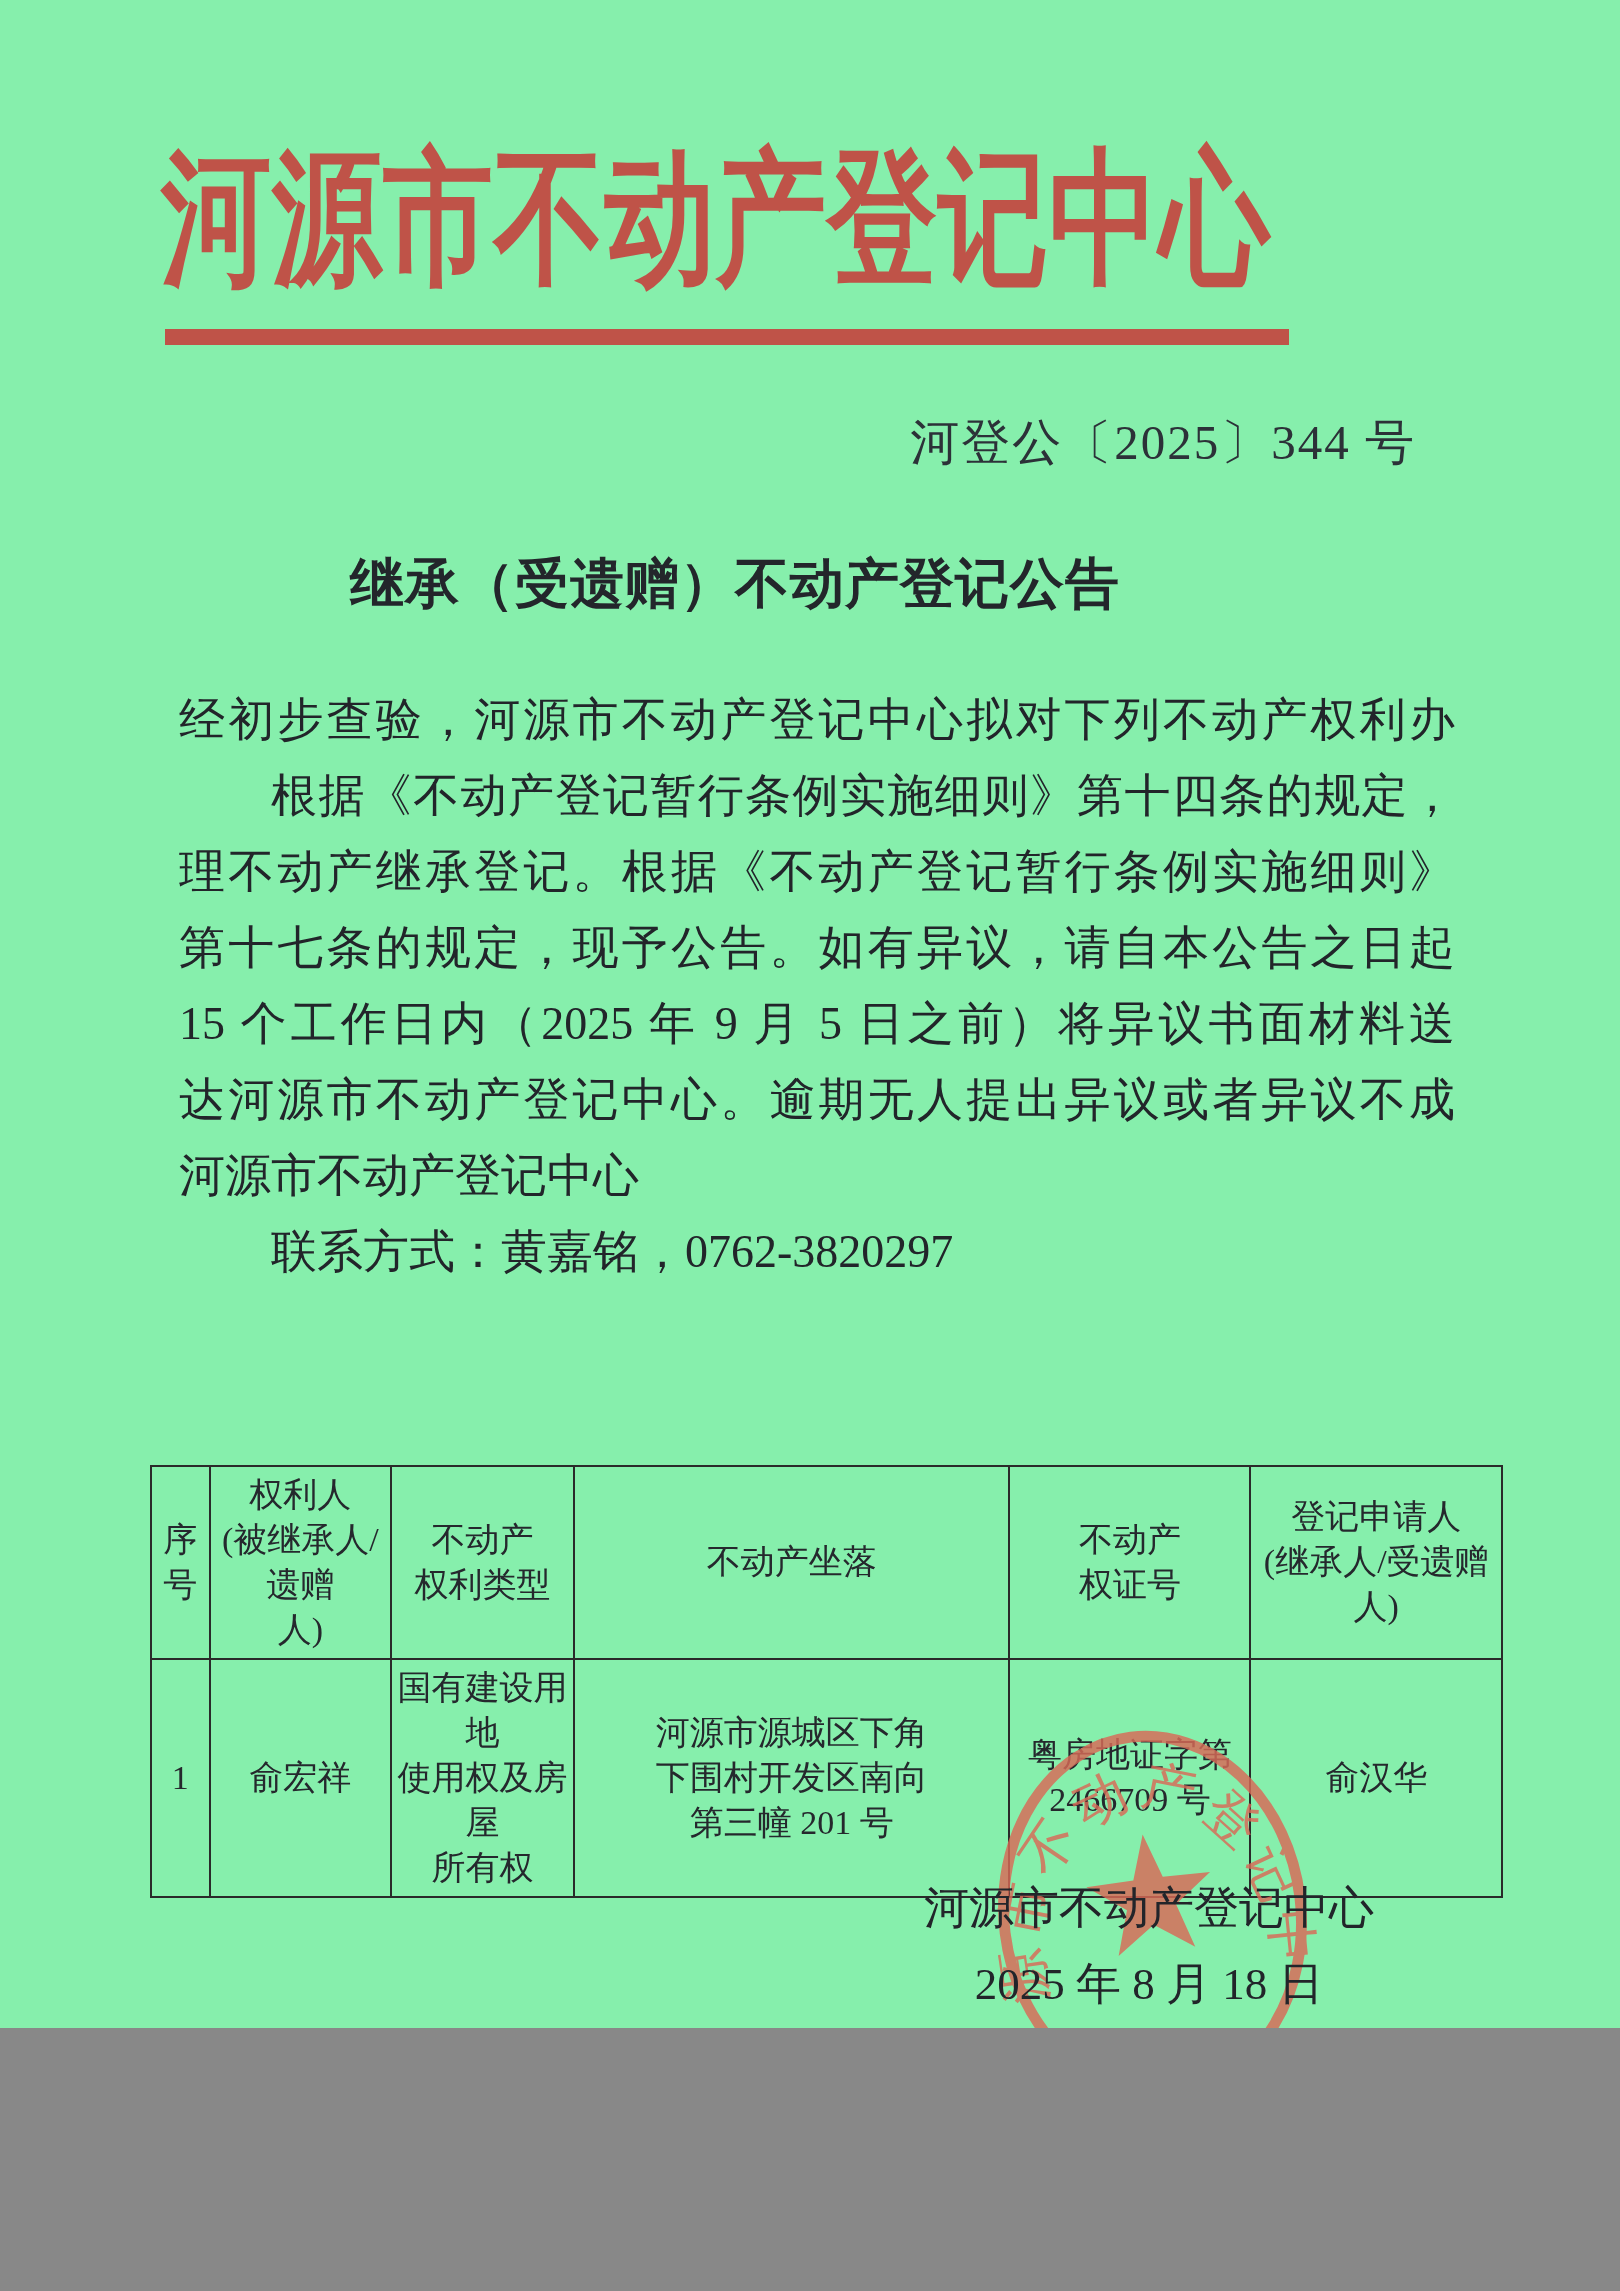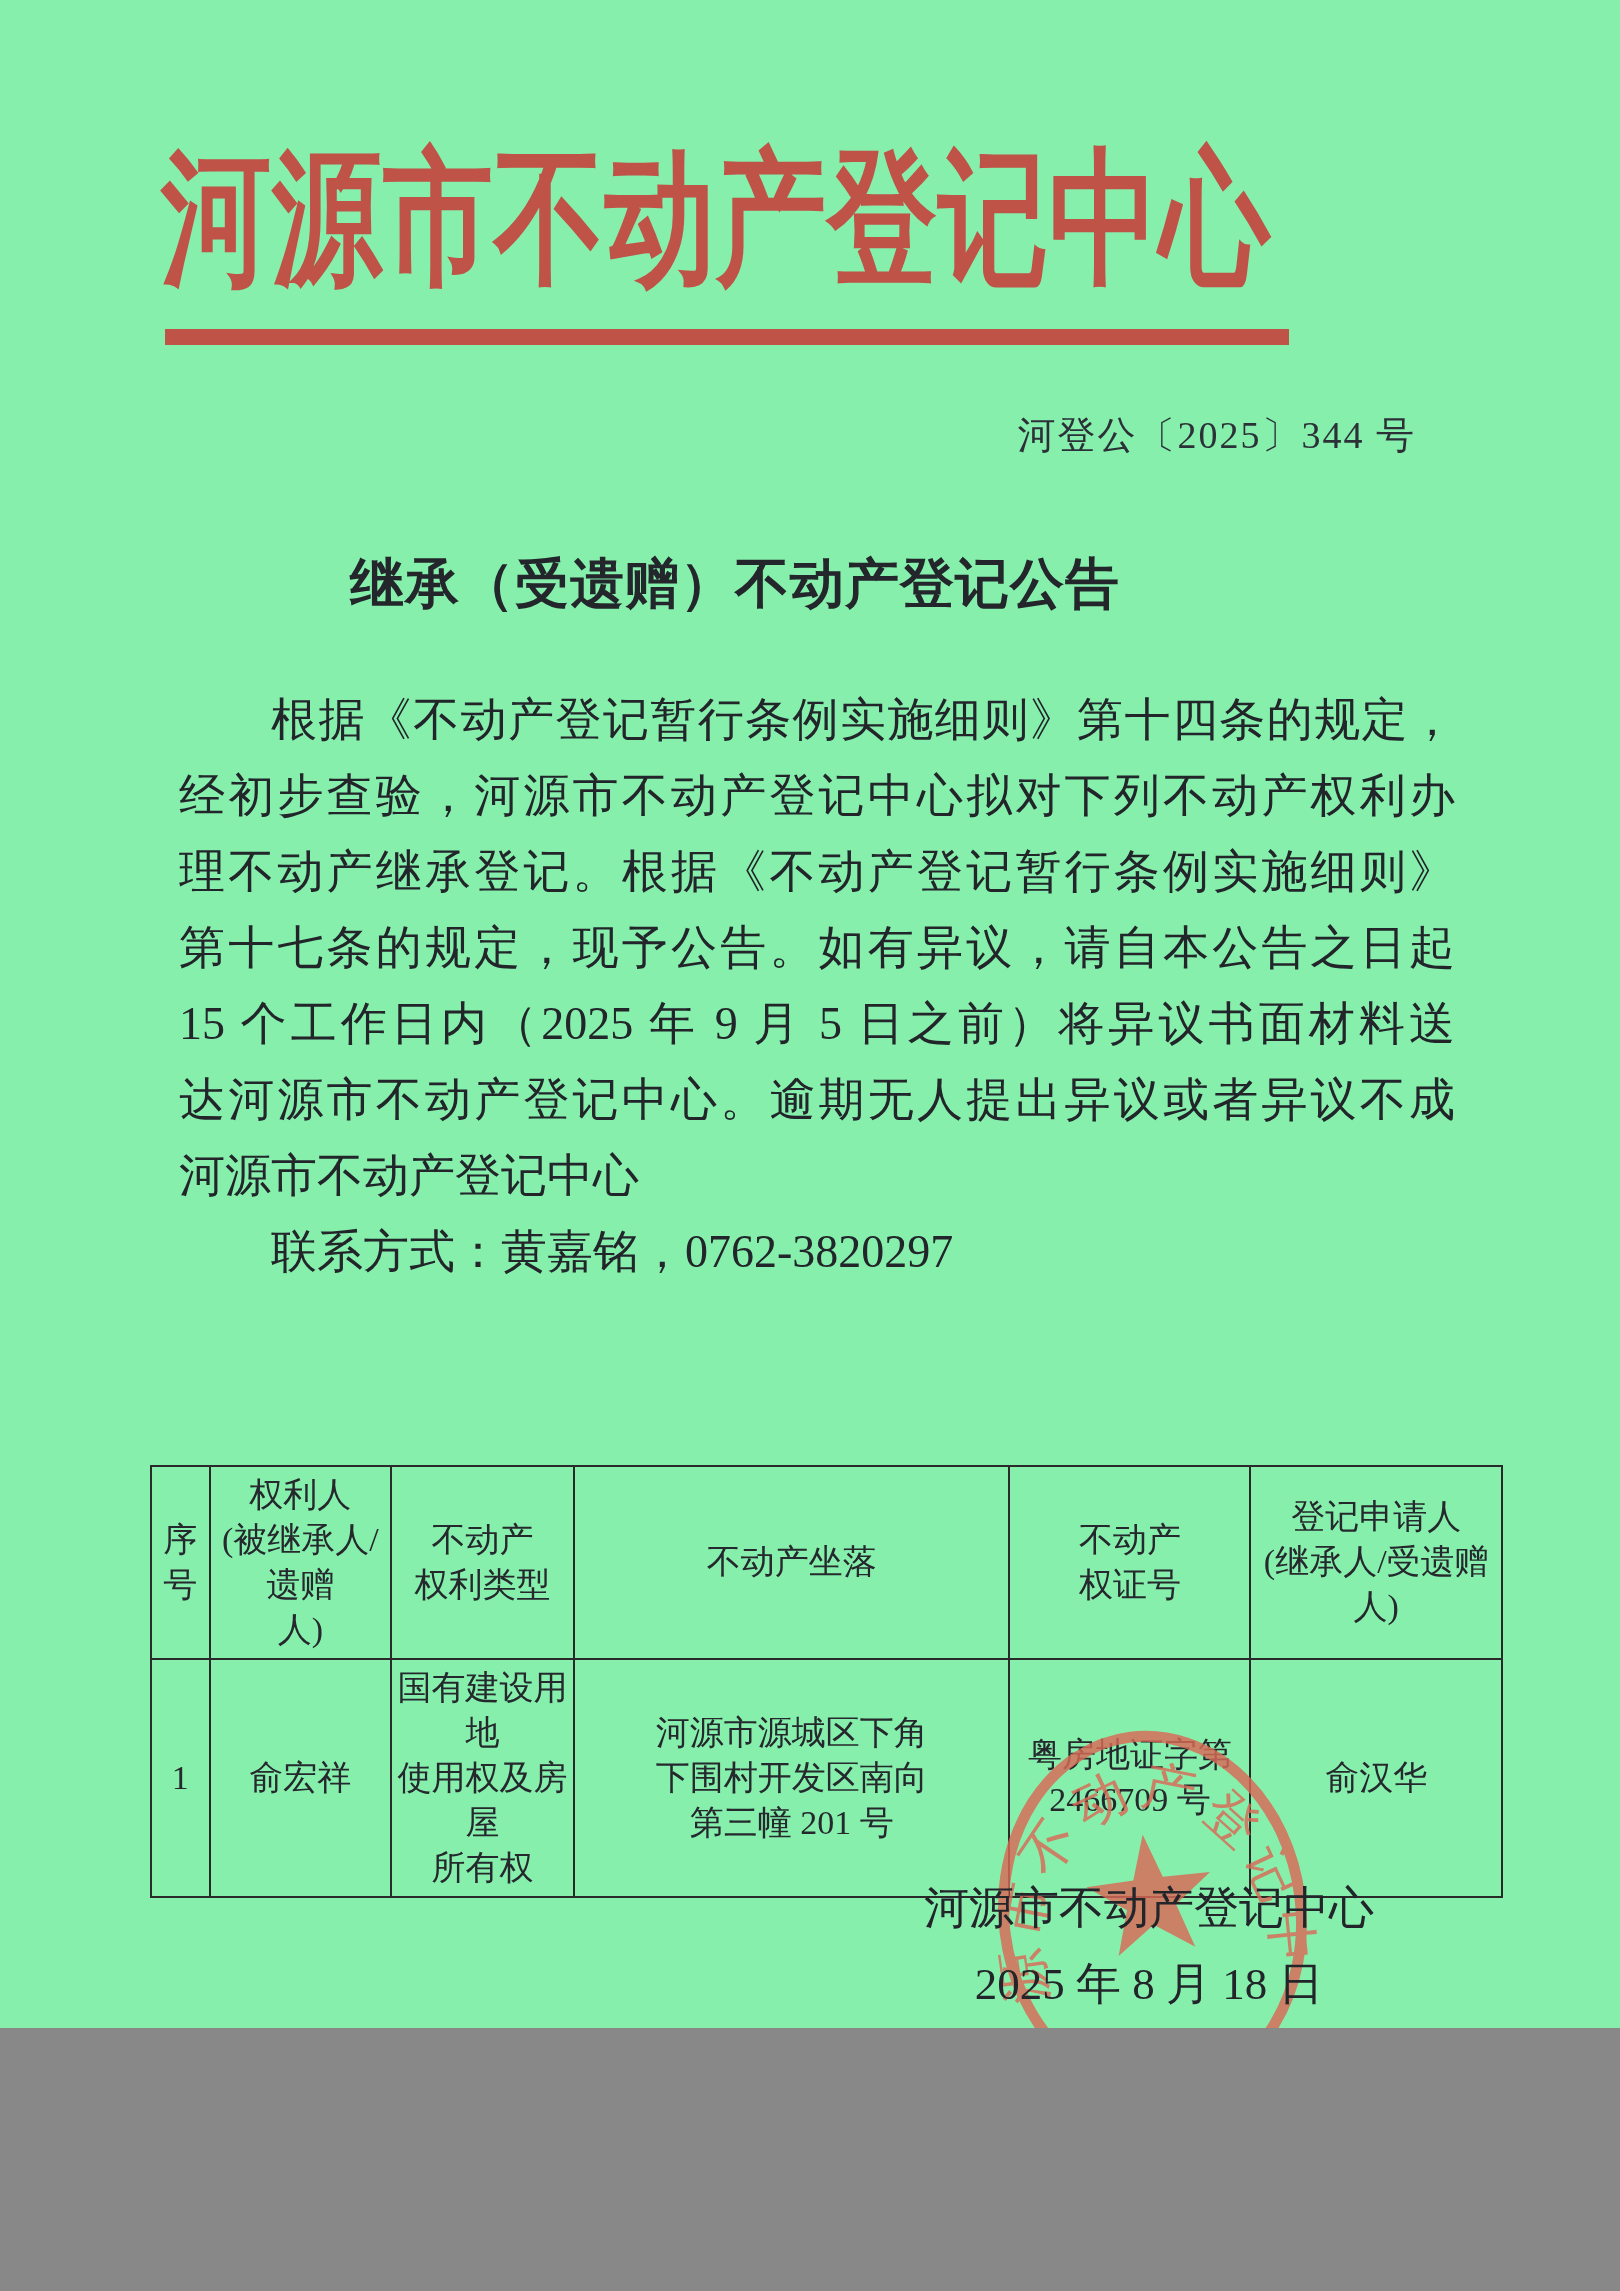--- a/index.html
+++ b/index.html
@@ -25,21 +25,21 @@
     white-space:nowrap;
     transform:scaleY(1.34);
     transform-origin:center;
   }
   .masthead-rule{
     position:absolute;left:165px;top:329px;width:1124px;height:15.7px;
   }
   
   .doc-number{
     position:absolute;top:410px;right:204px;
-    font-size:38px;letter-spacing:2px;
+    font-size:49px;letter-spacing:2px;
     color:#2c3138;
   }
   
   .notice-title{
     position:absolute;left:0;top:548px;width:1470px;
     text-align:center;
     font-size:54px;font-weight:700;
     letter-spacing:1px;
     color:#23262b;
   }
@@ -107,22 +107,22 @@
     <span class="masthead-text" style="color: rgb(191, 83, 72);">河源市不动产登记中心</span>
   </div>
   <div class="masthead-rule" style="background: rgb(191, 83, 72);"></div>
 
   <div class="doc-number">河登公〔2025〕344 号</div>
 
   <div class="notice-title">继承（受遗赠）不动产登记公告</div>
 
   <div class="body-text">
     <div>
+        <div class="line justify">经初步查验，河源市不动产登记中心拟对下列不动产权利办</div>
         <div class="line indent justify">根据《不动产登记暂行条例实施细则》第十四条的规定，</div>
-        <div class="line justify">经初步查验，河源市不动产登记中心拟对下列不动产权利办</div>
         <div class="line justify">理不动产继承登记。根据《不动产登记暂行条例实施细则》</div>
         <div class="line justify">第十七条的规定，现予公告。如有异议，请自本公告之日起</div>
         <div class="line justify">15 个工作日内（2025 年 9 月 5 日之前）将异议书面材料送</div>
         <div class="line justify">达河源市不动产登记中心。逾期无人提出异议或者异议不成</div>
       </div>
     <div>
         <div class="line">河源市不动产登记中心</div>
       </div>
     <div>
         <div class="line indent">联系方式：黄嘉铭，0762-3820297</div>

